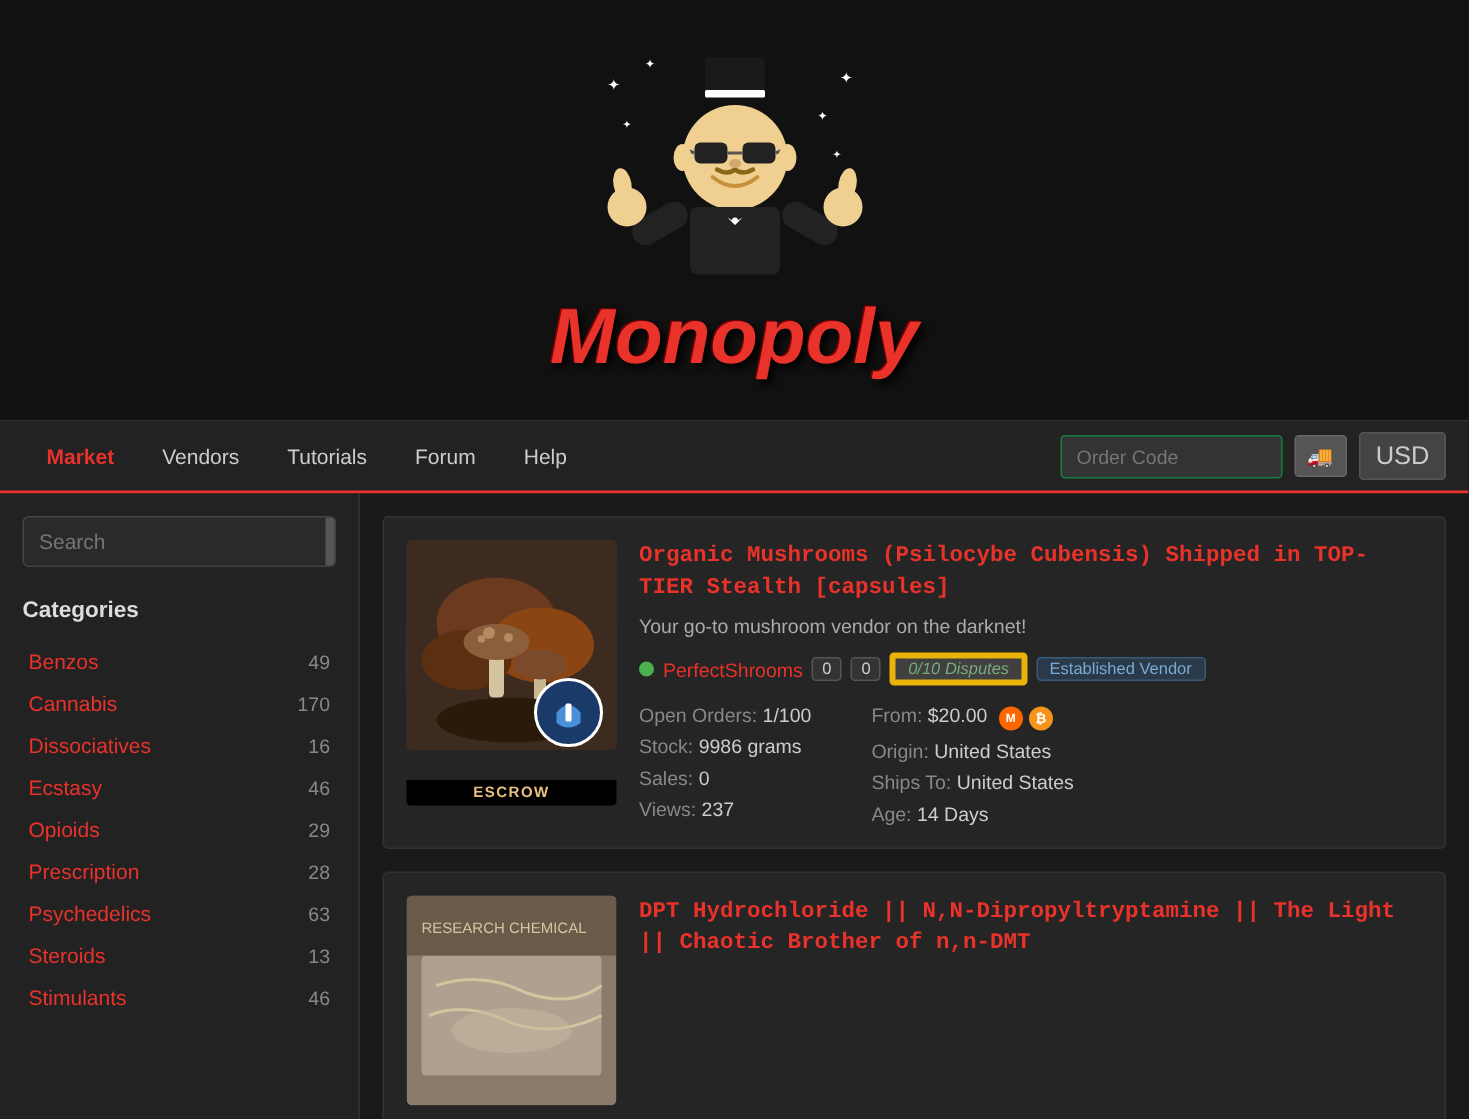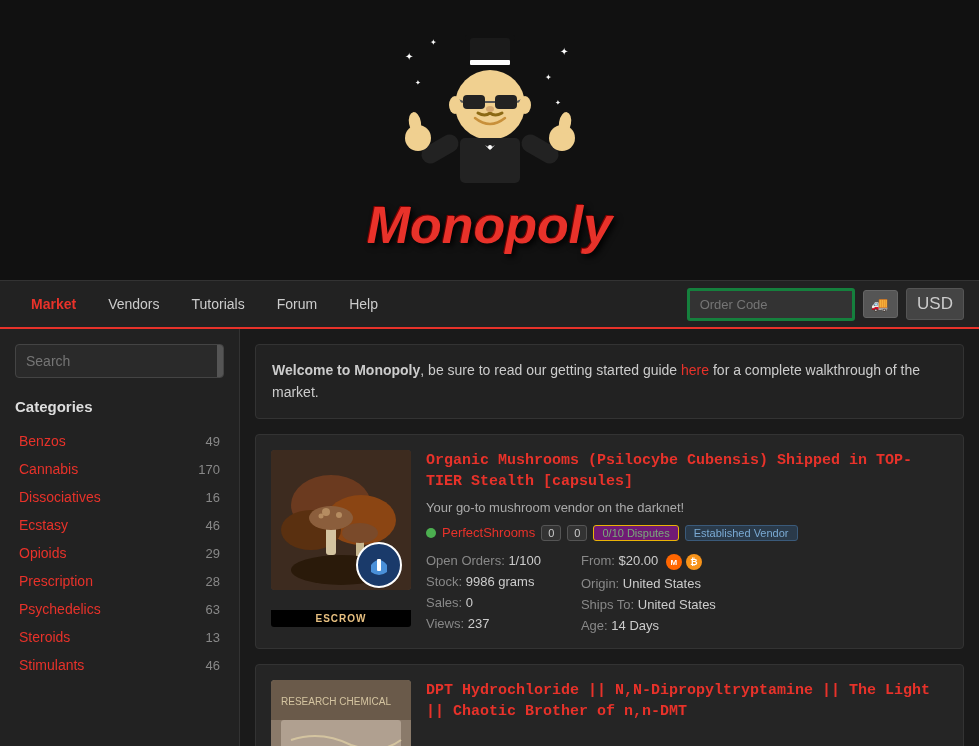--- a/index.html
+++ b/index.html
@@ -66,26 +66,26 @@
       color: #e8322a;
       font-weight: bold;
     }
     .nav-right {
       display: flex;
       align-items: center;
       gap: 8px;
     }
     .order-code-input {
       background: #333;
-      border: 3px solid #15803d;
+      border: 1px solid #15803d;
       color: #ec4899;
       padding: 6px 10px;
       border-radius: 3px;
       font-size: 13px;
-      width: 168px;
+      width: 148px;
       outline: none;
     }
     .order-code-btn {
       background: #555;
       border: 1px solid #666;
       color: #ccc;
       padding: 5px 8px;
       border-radius: 3px;
       cursor: pointer;
       font-size: 14px;
@@ -267,26 +267,27 @@
     }
     .dispute-badge {
       background: #333;
       border: 1px solid #555;
       border-radius: 3px;
       padding: 1px 6px;
       font-size: 11px;
       color: #ccc;
     }
     .disputes-label {
-      background: #701a75;
-      border: 1px solid #eab308;
+      background: #404040;
+      border: 4px solid #eab308;
       border-radius: 3px;
       padding: 1px 8px;
       font-size: 11px;
       color: #7aaa7a;
+      font-style: italic;
     }
     .established-badge {
       background: #2a3a4a;
       border: 1px solid #3a5a7a;
       border-radius: 3px;
       padding: 1px 8px;
       font-size: 11px;
       color: #7aaad4;
     }
     .product-meta {
@@ -461,23 +462,20 @@
       </div>
       <div class="category-item">
         <span class="category-name">Stimulants</span>
         <span class="category-count">46</span>
       </div>
     </div>
   </aside>
 
   <main class="content">
 
-    <div class="welcome-banner">
-      <strong>Welcome to Monopoly</strong><span>, be sure to read our getting started guide </span><a style="color:#e8322a;">here</a><span> for a complete walkthrough of the market.</span>
-    </div>
 
     <div class="product-card">
       <div class="product-image-wrapper">
         <div class="product-image">
 
           <div class="mushroom-img">
             <svg viewBox="0 0 140 140" width="140" height="140" xmlns="http://www.w3.org/2000/svg">
               <rect width="140" height="140" fill="#3d2b1f"></rect>
 
               <ellipse cx="60" cy="55" rx="40" ry="30" fill="#6b3a1f"></ellipse>

